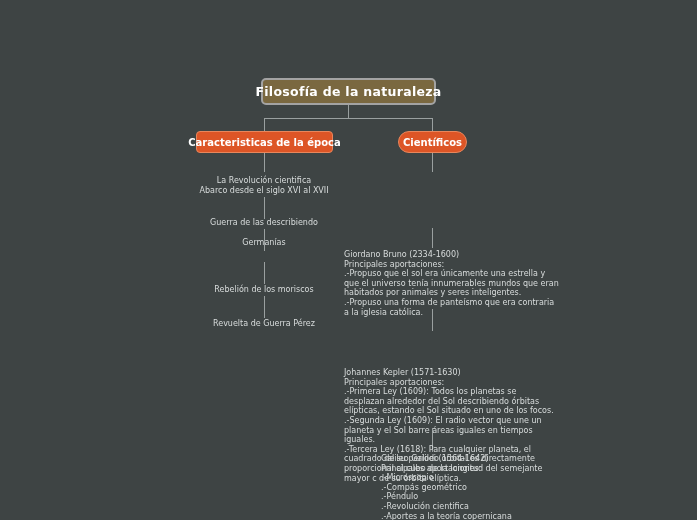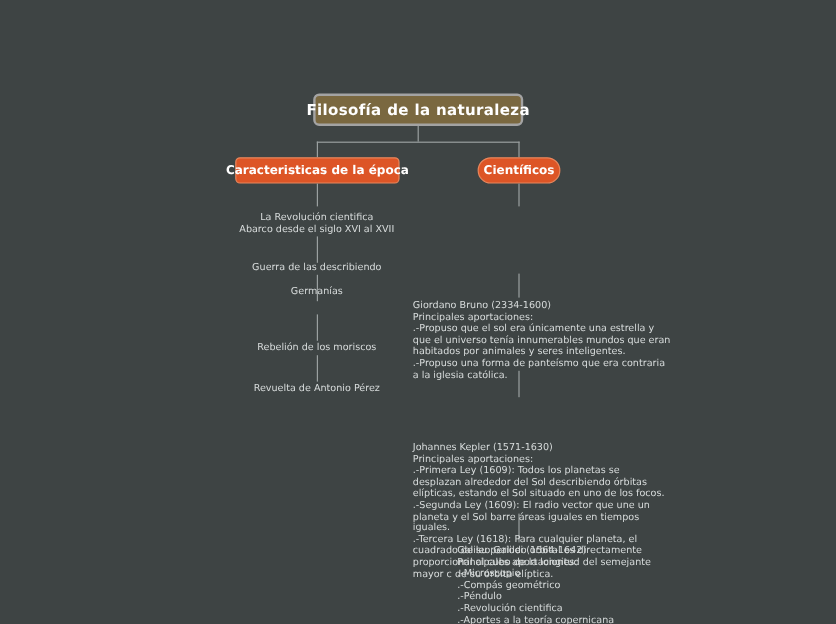--- a/index.html
+++ b/index.html
@@ -108,21 +108,21 @@
   <div class="vline" style="left:264px; top:197px; height:22px;"></div>
   <div class="vline" style="left:264px; top:229px; height:22px;"></div>
   <div class="vline" style="left:264px; top:262px; height:22px;"></div>
   <div class="vline" style="left:264px; top:296px; height:22px;"></div>
 
   <div class="leaf center" style="left:264px; top:176px;">La Revolución cientifica
 Abarco desde el siglo XVI al XVII</div>
   <div class="leaf center" style="left:264px; top:218px;">Guerra de las describiendo</div>
   <div class="leaf center" style="left:264px; top:238px;">Germanías</div>
   <div class="leaf center" style="left:264px; top:285px;">Rebelión de los moriscos</div>
-  <div class="leaf center" style="left:264px; top:319px;">Revuelta de Antonio Pérez</div>
+  <div class="leaf center" style="left:264px; top:319px;">Revuelta de Guerra Pérez</div>
 
   <div class="vline" style="left:432px; top:153px; height:19px;"></div>
   <div class="vline" style="left:432px; top:228px; height:20px;"></div>
   <div class="vline" style="left:432px; top:309px; height:22px;"></div>
   <div class="vline" style="left:432px; top:428px; height:24px;"></div>
 
   <div class="leaf left" style="left:344px; top:250px;">Giordano Bruno (2334-1600)
 Principales aportaciones:
 .-Propuso que el sol era únicamente una estrella y
 que el universo tenía innumerables mundos que eran

